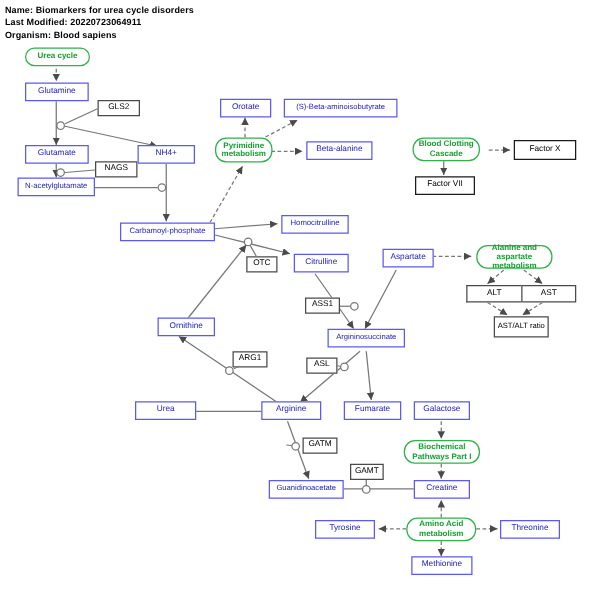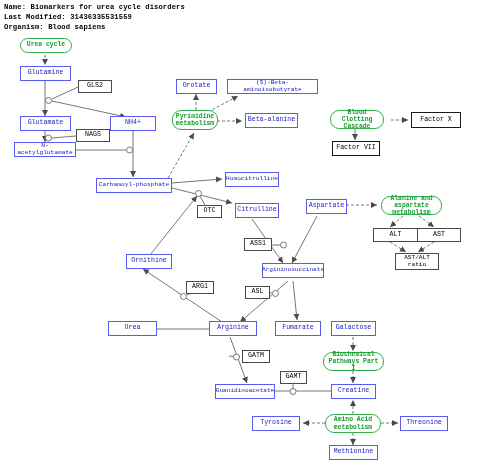--- a/index.html
+++ b/index.html
@@ -1,19 +1,19 @@
 <!DOCTYPE html>
 <html><head>
 <meta charset="utf-8">
 <style>
   html,body{margin:0;padding:0;background:#ffffff;}
   body{width:480px;height:473px;position:relative;overflow:hidden;
        font-family:"Liberation Sans","DejaVu Sans",sans-serif;
        -webkit-font-smoothing:none;}
-  #canvas{position:absolute;left:0;top:0;width:480px;height:473px;font-family:Liberation Mono, monospace;}
+  #canvas{position:absolute;left:0;top:0;width:480px;height:473px;}
 
   .hdr{position:absolute;left:4px;font-size:7.2px;font-weight:bold;color:#000;
        letter-spacing:0.1px;white-space:nowrap;}
   #hdr1{top:3px;} #hdr2{top:13px;} #hdr3{top:23px;}
 
   svg#edges{position:absolute;left:0;top:0;width:480px;height:473px;
             overflow:visible;pointer-events:none;}
 
   .node{position:absolute;box-sizing:border-box;display:flex;
         align-items:center;justify-content:center;text-align:center;
@@ -35,21 +35,21 @@
   .pway.two{line-height:1.12;}
   
   .cellL{border-right:none;}
 </style>
 </head>
 <body>
 
 <div id="canvas">
 
   <div class="hdr" id="hdr1">Name: Biomarkers for urea cycle disorders</div>
-  <div class="hdr" id="hdr2">Last Modified: 31436335531559</div>
+  <div class="hdr" id="hdr2">Last Modified: 20220723064911</div>
   <div class="hdr" id="hdr3">Organism: Blood sapiens</div>
 
   <svg id="edges" viewBox="0 0 480 473">
     <defs>
       <marker id="ah" markerWidth="7" markerHeight="7" refX="6" refY="3" orient="auto">
         <path d="M0,0 L6,3 L0,6 z" fill="#4a4a4a"></path>
       </marker>
       <marker id="ahd" markerWidth="7" markerHeight="7" refX="6" refY="3" orient="auto">
         <path d="M0,0 L6,3 L0,6 z" fill="#4a4a4a"></path>
       </marker>

